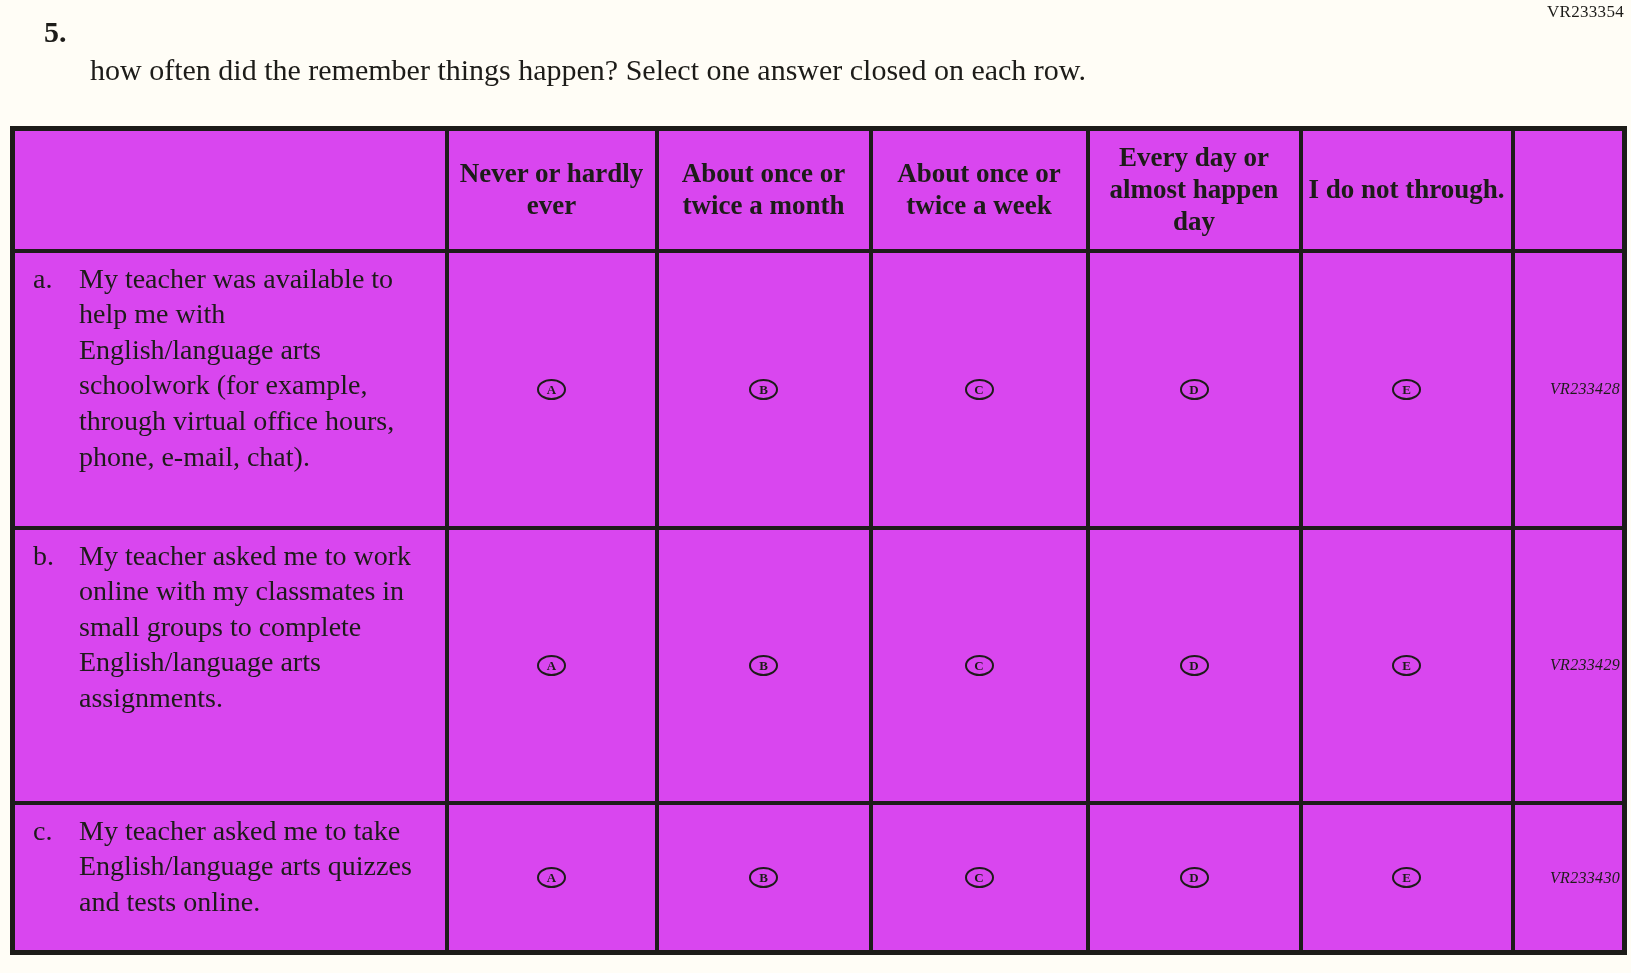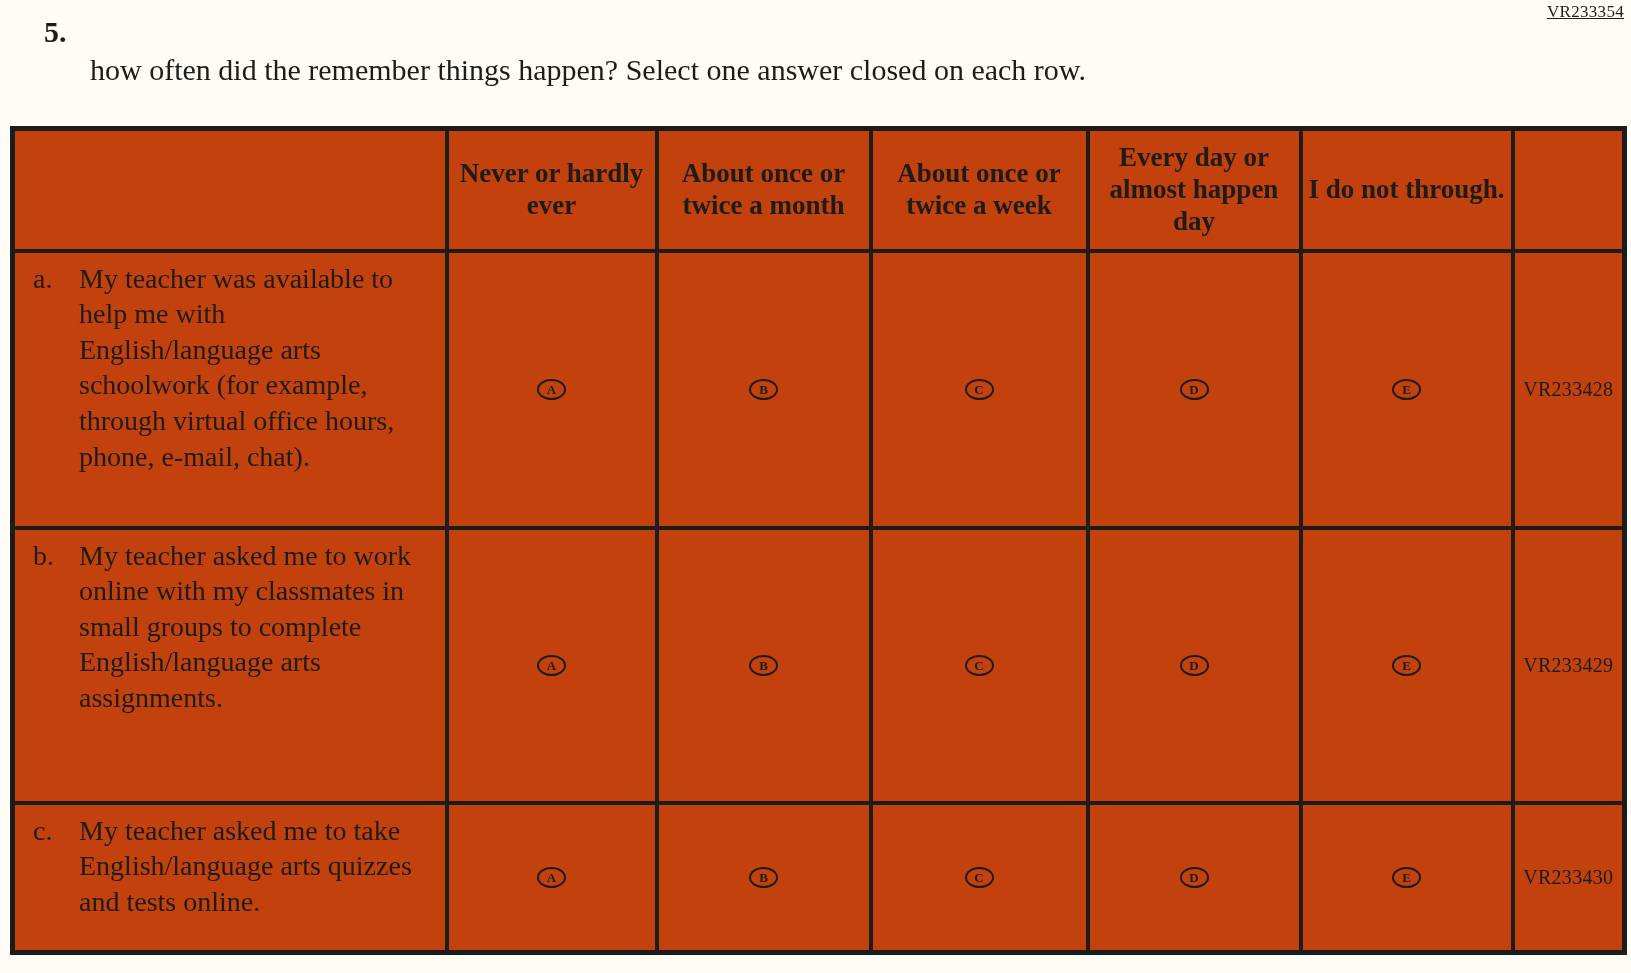--- a/index.html
+++ b/index.html
@@ -15,21 +15,20 @@
     position: relative;
     overflow: hidden;
   }
 
   .corner-code {
     position: absolute;
     top: 2px;
     right: 7px;
     font-size: 17px;
     letter-spacing: 0.3px;
-    text-decoration: underline;
   }
 
   .question {
     display: flex;
     padding: 13px 0 0 44px;
     font-size: 30px;
     line-height: 1.28;
   }
   .qnum {
     font-weight: bold;
@@ -37,21 +36,21 @@
   }
   .qtext b {
     font-weight: normal;
   }
 
   table.grid {
     border-collapse: collapse;
     table-layout: fixed;
     width: 1612px;
     margin: 36px 0 0 10px;
-    background: #c2410c;
+    background: #d946ef;
   }
   table.grid, table.grid th, table.grid td {
     border: 4px solid #1d1c19;
   }
   table.grid {
     border-width: 5px;
   }
   thead th {
     border-bottom: 10px double #1d1c19;
     font-size: 27px;
@@ -90,25 +89,26 @@
     border: 2.5px solid #1d1c19;
     border-radius: 50%;
     font-size: 13px;
     font-weight: bold;
     line-height: 1;
     cursor: pointer;
     background: transparent;
   }
 
   td.code {
-    text-align: center;
+    text-align: right;
     vertical-align: middle;
-    font-size: 20px;
+    font-size: 16px;
     letter-spacing: 0.3px;
     padding: 0 2px;
+    font-style: italic;
   }
 </style>
 </head>
 <body>
 
 <div class="corner-code">VR233354</div>
 
 <div class="question">
   <span class="qnum">5.</span>
   <div class="qtext">

